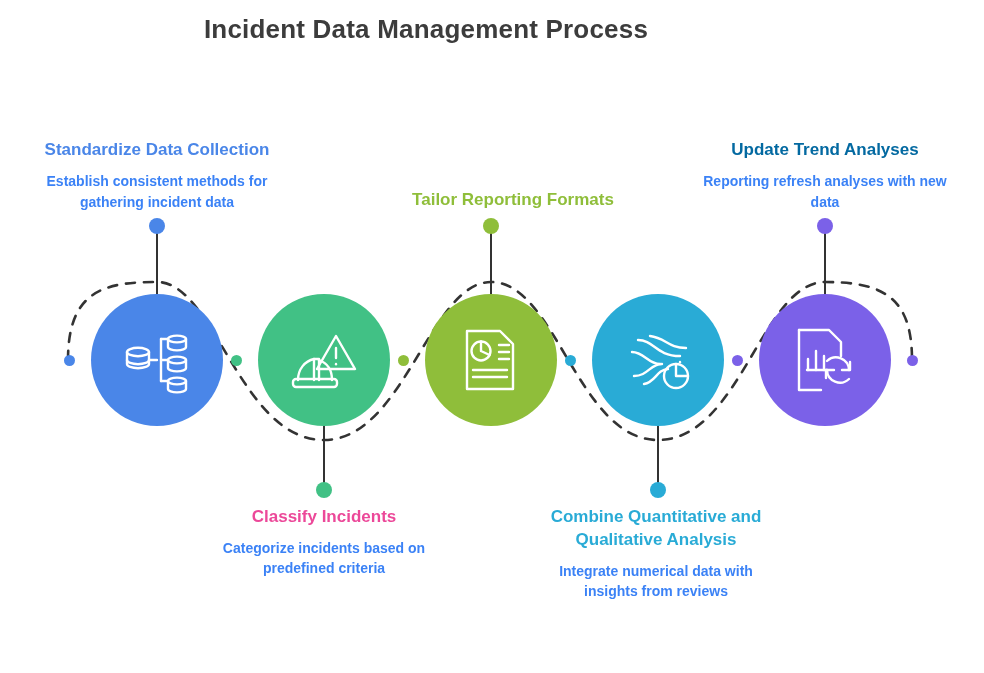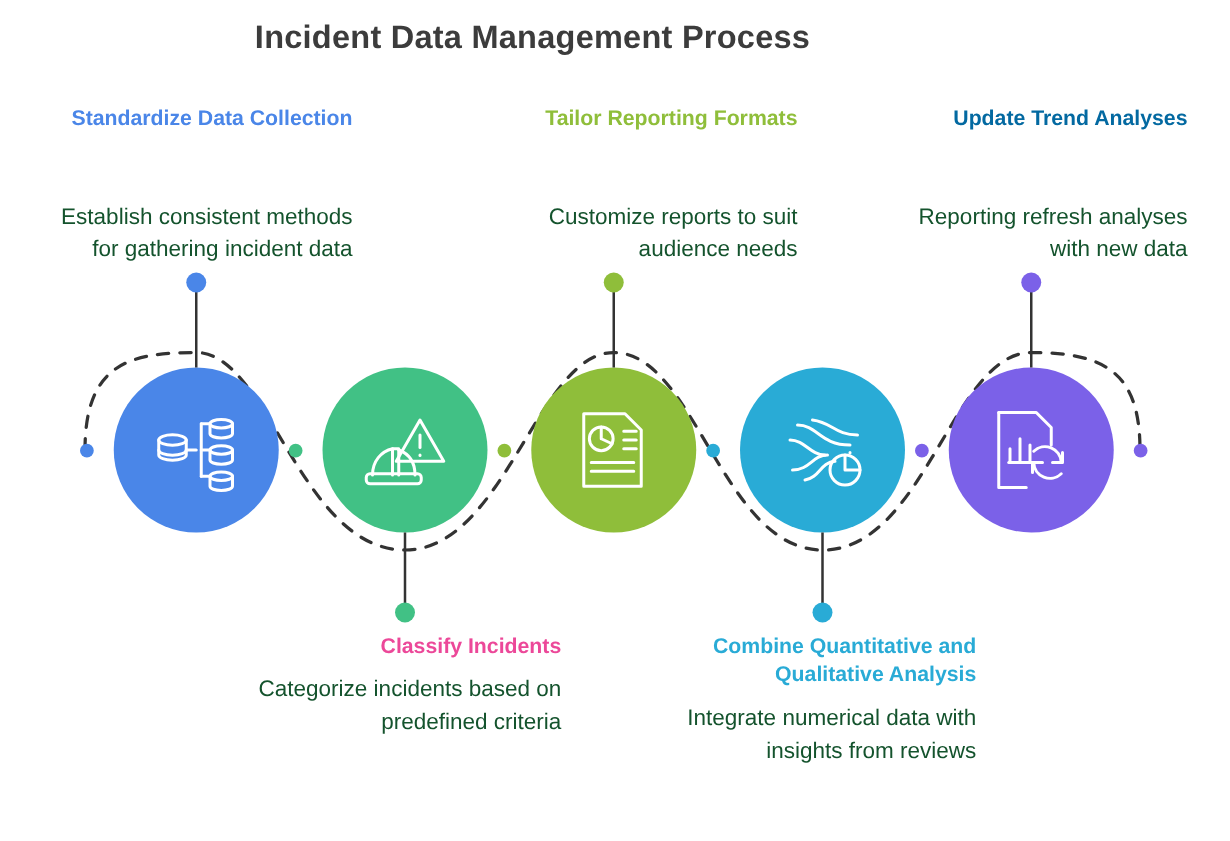--- a/index.html
+++ b/index.html
@@ -15,23 +15,23 @@
     font-size:26px;font-weight:bold;color:#3c3c3c;letter-spacing:.2px;
   }
 
   svg.flowlayer{position:absolute;left:0;top:0;width:984px;height:673px;}
   .circle{
     position:absolute;width:132px;height:132px;border-radius:50%;
     display:flex;align-items:center;justify-content:center;
   }
   .circle svg{display:block;}
 
-  .textblock{position:absolute;text-align:right;gap:44px;}
+  .textblock{position:absolute;text-align:center;}
   .heading{font-size:17px;font-weight:bold;line-height:1.35;margin:0;}
-  .desc{font-size:18px;color:#14532d;line-height:1.45;margin:9px 0 0 0;}
+  .desc{font-size:14px;color:#3b82f6;line-height:1.45;margin:9px 0 0 0;font-weight:bold;}
 </style>
 </head>
 <body>
 
 <div id="stage">
 
   <div id="title">Incident Data Management Process</div>
 
   <svg class="flowlayer" viewBox="0 0 984 673">
     <path d="M 68 360
@@ -104,21 +104,20 @@
           <path d="M18 46 h34 M18 53 h34"></path>
         </g>
           </svg>
         </span>
       </div>
       <div style="position: absolute; width: 2.4px; background: rgb(51, 51, 51); left: 489.8px; top: 224px; height: 70px;"></div>
       <div style="position: absolute; width: 16px; height: 16px; border-radius: 50%; background: rgb(143, 190, 58); left: 483px; top: 218px;"></div>
       <div style="position: absolute; width: 11px; height: 11px; border-radius: 50%; background: rgb(143, 190, 58); left: 397.5px; top: 354.5px;"></div>
       <div class="textblock" style="width: 250px; left: 366px; top: 0px; height: 218px; display: flex; flex-direction: column; justify-content: flex-end; padding-bottom: 6px; box-sizing: border-box; margin-left: 22px;">
         <div class="heading" style="color: rgb(143, 190, 58);">Tailor Reporting Formats</div>
-        <div class="desc">Customize reports to suit audience needs</div>
       </div>
       <div class="circle" style="left: 592px; top: 294px; background: rgb(41, 171, 214);">
         <span>
           <svg width="72" height="72" viewBox="0 0 72 72">
         <g stroke="#ffffff" fill="none" stroke-width="2.4" stroke-linecap="round" stroke-linejoin="round">
           <path d="M10 28 C22 28 26 40 38 40"></path>
           <path d="M16 16 C32 16 34 32 58 32"></path>
           <path d="M28 12 C44 14 46 24 64 24"></path>
           <path d="M12 52 C26 52 28 40 40 40"></path>
           <path d="M22 60 C34 58 34 46 46 45"></path>

